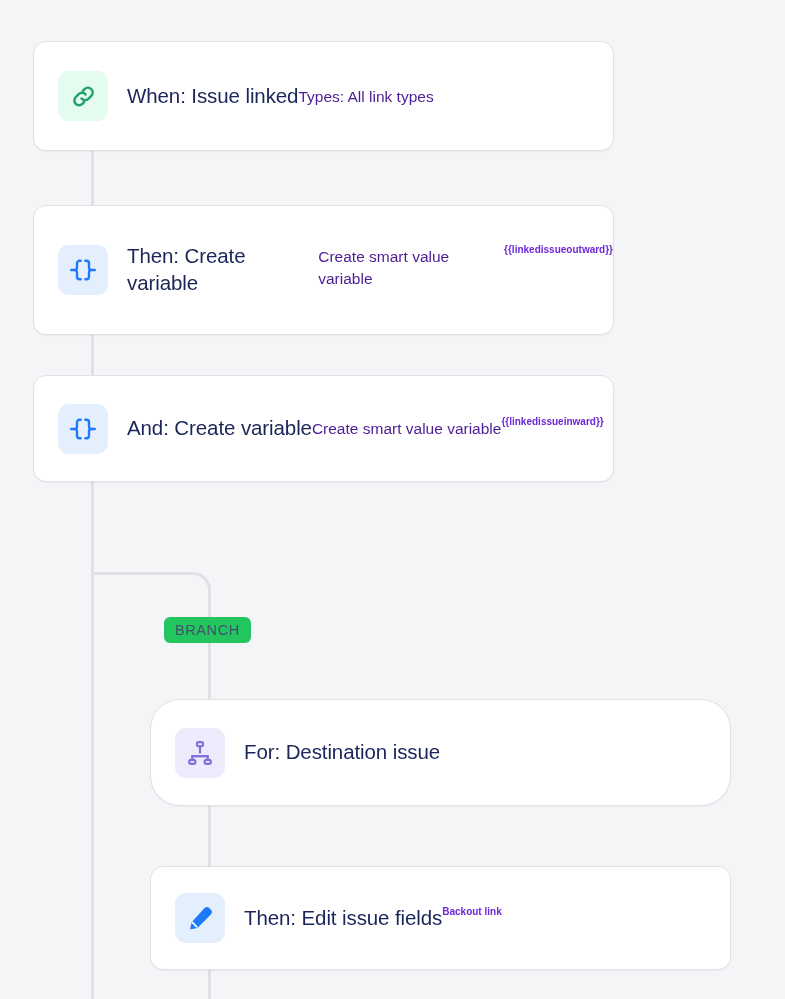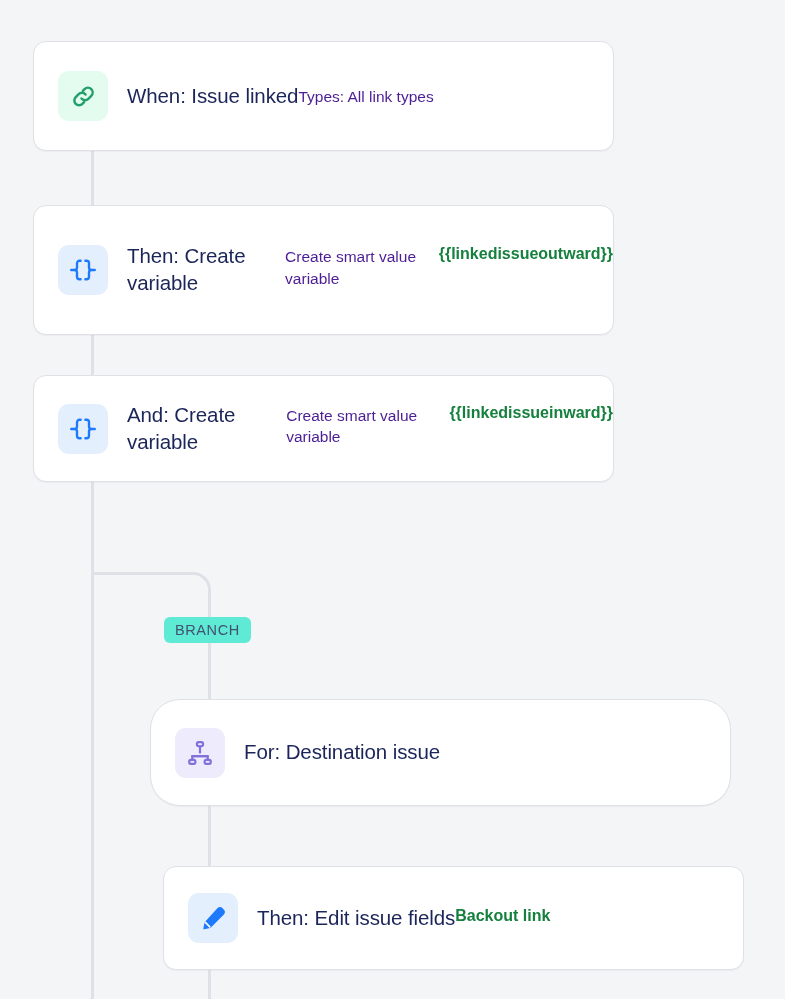--- a/index.html
+++ b/index.html
@@ -59,21 +59,21 @@
 
   
   .branch-pill {
     position: absolute;
     left: 164px;
     top: 617px;
     height: 26px;
     padding: 0 11px;
     display: flex;
     align-items: center;
-    background: #5eead4;
+    background: #22c55e;
     color: #42526e;
     border-radius: 6px;
     font-size: 14.5px;
     letter-spacing: 0.6px;
     font-weight: 400;
     z-index: 3;
     white-space: nowrap;
   }
 
   
@@ -114,32 +114,32 @@
     line-height: 1.3;
     letter-spacing: -0.1px;
   }
   .card-sub {
     font-size: 15.5px;
     color: #4c1d95;
     line-height: 1.38;
     margin-top: 3px;
   }
   .card-sub-strong {
-    font-size: 16px;
-    color: #15803d;
+    font-size: 10px;
+    color: #6d28d9;
     font-weight: bold;
     line-height: 1.38;
   }
 
   
   #card-trigger      { left: 33px;  top: 41px;  width: 581px; height: 110px; }
   #card-var-outward  { left: 33px;  top: 205px; width: 581px; height: 130px; }
   #card-var-inward   { left: 33px;  top: 375px; width: 581px; height: 107px; }
   #card-for-branch   { left: 150px; top: 699px; width: 581px; height: 107px; border-radius: 30px; }
-  #card-edit-fields  { left: 150px; top: 866px; width: 581px; height: 104px; margin-left: 13px; }
+  #card-edit-fields  { left: 150px; top: 866px; width: 581px; height: 104px; }
 </style>
 </head>
 <body>
 
 <div id="canvas">
 
   <div class="rail rail-main"></div>
   <div class="branch-elbow"></div>
   <div class="rail rail-branch-v"></div>
 

